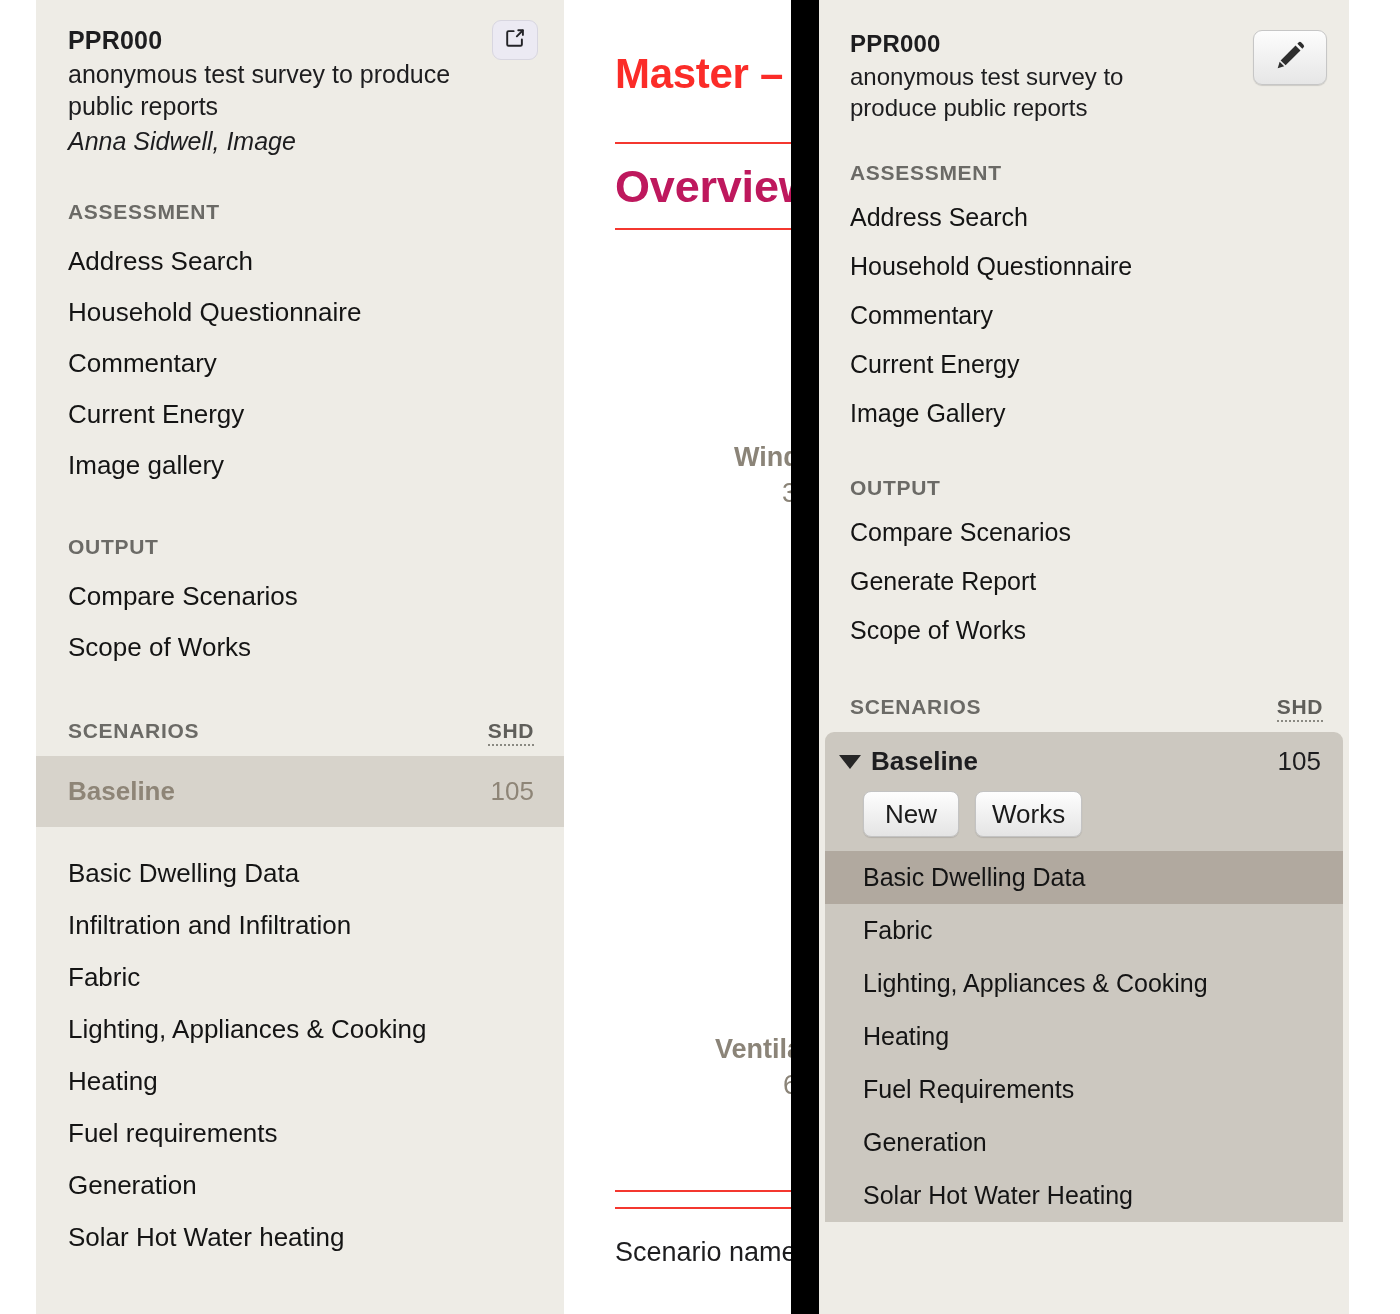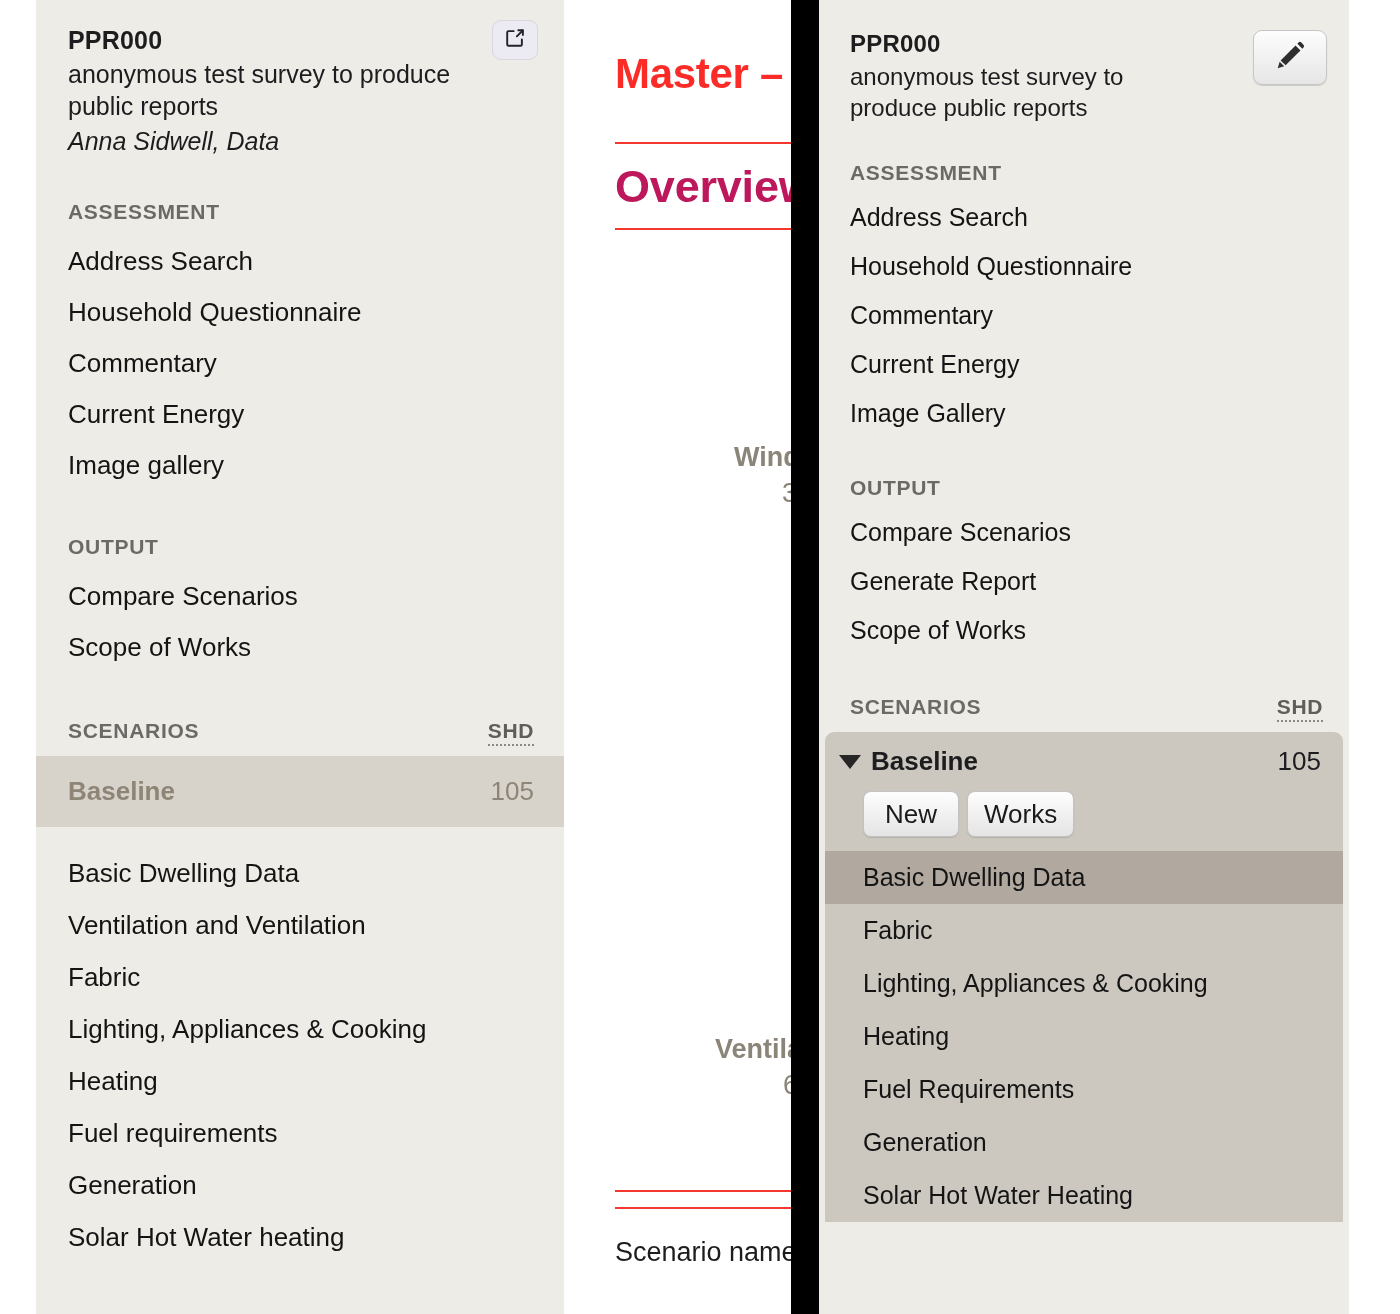--- a/index.html
+++ b/index.html
@@ -145,21 +145,21 @@
   }
   .b-group-hdr .left { display:flex; align-items:center; gap:10px; }
   .tri {
     width:0; height:0;
     border-left:11px solid transparent; border-right:11px solid transparent;
     border-top:14px solid #262626;
   }
   .b-group-name { font-size:26px; font-weight:bold; color:#1d1d1f; }
   .b-group-num  { font-size:26px; color:#1d1d1f; }
 
-  .b-btnrow { display:flex; gap:8px; padding:6px 0 14px 38px;align-items:center; }
+  .b-btnrow { display:flex; gap:16px; padding:6px 0 14px 38px;align-items:center; }
   .b-btn {
     min-width:96px; height:46px; border-radius:8px;
     background:linear-gradient(#fefefe,#e4e4e4);
     border:1px solid #c3c3c3;
     box-shadow:0 1px 1px rgba(0,0,0,.12);
     display:flex; align-items:center; justify-content:center;
     font-size:26px; color:#1a1a1a; padding:0 16px;
   }
 
   .b-sub-item { font-size:25px; color:#141414; padding:12px 0 12px 38px; }
@@ -190,21 +190,21 @@
 </head>
 <body>
 
 <div class="stage">
 
   <div class="sidebar-a">
 
     <div class="sb-head">
       <div class="sb-code">PPR000</div>
       <div class="sb-desc">anonymous test survey to produce public reports</div>
-      <div class="sb-auth">Anna Sidwell, Data</div>
+      <div class="sb-auth">Anna Sidwell, Image</div>
 
       <div class="edit-btn-a">
         <span>
           <svg viewBox="0 0 24 24" fill="none" stroke="#232327" stroke-width="2.1" stroke-linecap="round" stroke-linejoin="round">
             <path d="M19.5 13.5V19a1.5 1.5 0 0 1-1.5 1.5H5A1.5 1.5 0 0 1 3.5 19V6A1.5 1.5 0 0 1 5 4.5h5.5"></path>
             <path d="M14 10.2 20.4 3.8"></path>
             <path d="M15.6 3.6h5v5"></path>
           </svg>
         </span>
       </div>
@@ -226,21 +226,21 @@
       <div class="shd">SHD</div>
     </div>
 
     <div class="baseline-row-a">
       <span class="bl-name">Baseline</span>
       <span class="bl-num">105</span>
     </div>
 
     <div class="scen-list">
       <div class="nav-item">Basic Dwelling Data</div>
-      <div class="nav-item">Ventilation and Ventilation</div>
+      <div class="nav-item">Infiltration and Infiltration</div>
       <div class="nav-item">Fabric</div>
       <div class="nav-item">Lighting, Appliances &amp; Cooking</div>
       <div class="nav-item">Heating</div>
       <div class="nav-item">Fuel requirements</div>
       <div class="nav-item">Generation</div>
       <div class="nav-item">Solar Hot Water heating</div>
     </div>
   </div>
 
   <div class="content-mid">

